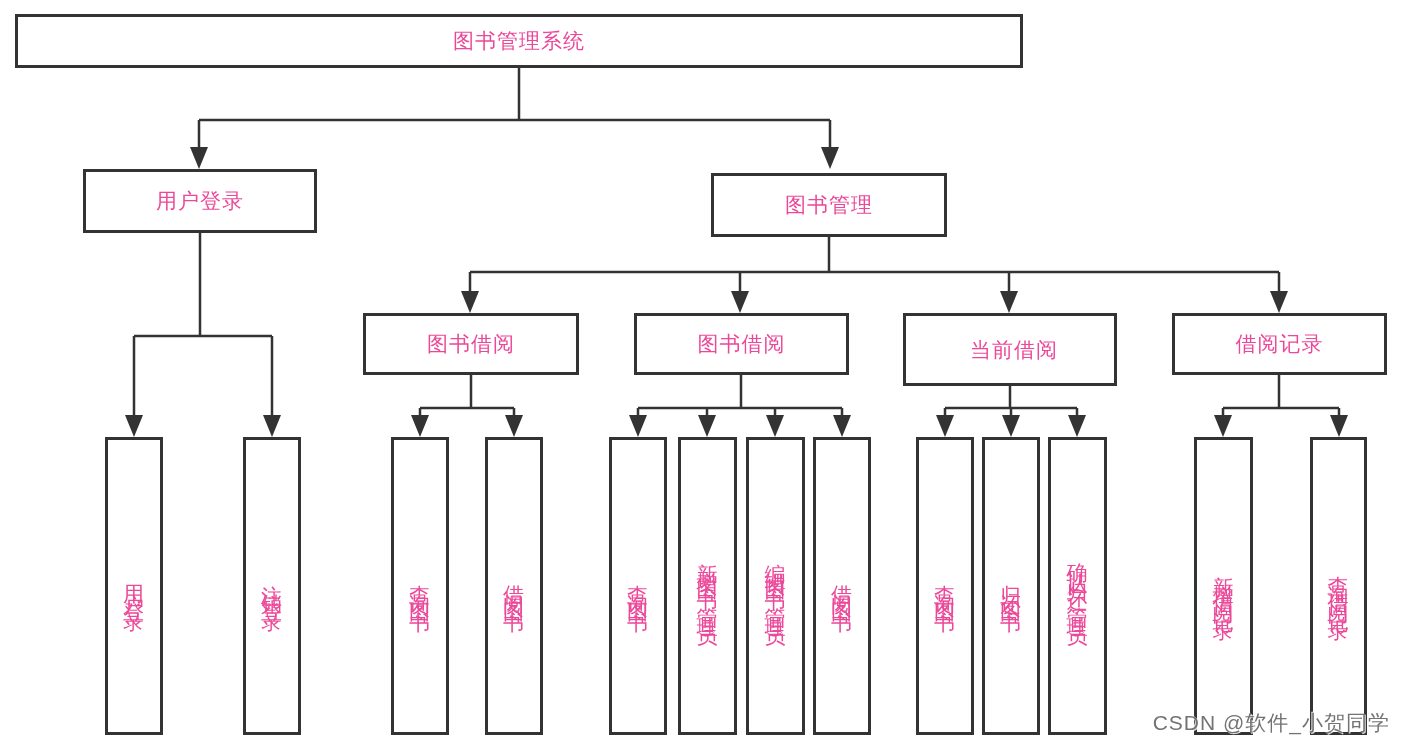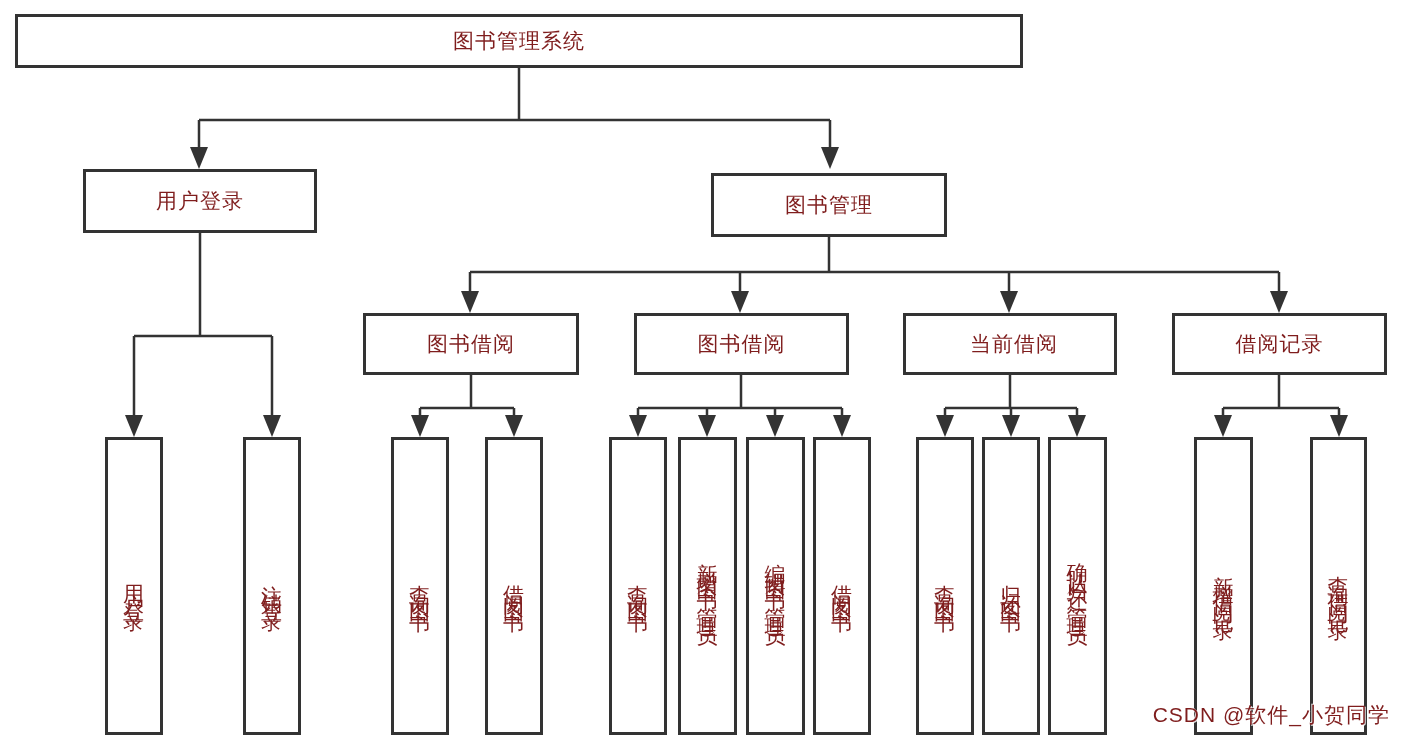--- a/index.html
+++ b/index.html
@@ -12,43 +12,43 @@
   }
   .connectors{
     position:absolute;left:0;top:0;width:1405px;height:747px;
     pointer-events:none;
   }
   .box{
     position:absolute;
     box-sizing:border-box;
     background:#ffffff;
     border:3px solid #333333;
-    color:#7f1d1d;
+    color:#ec4899;
     display:flex;
     align-items:center;
     justify-content:center;
     z-index:2;
   }
   .h{
     font-size:21px;
     letter-spacing:1px;
     white-space:nowrap;
   }
   .v{
     font-size:21px;
     writing-mode:vertical-rl;
     text-orientation:mixed;
     letter-spacing:9px;
     line-height:1;
   }
   .watermark{
     position:absolute;
-    right:15px;bottom:18px;
+    right:15px;bottom:10px;
     font-size:21px;
-    color:#7f1d1d;
+    color:#737373;
     letter-spacing:1px;
     white-space:nowrap;
     z-index:5;
     text-shadow:1px 1px 0 rgba(255,255,255,.85),-1px -1px 0 rgba(255,255,255,.85);
   }
 </style>
 </head>
 <body>
 
 <div class="canvas">
@@ -85,21 +85,21 @@
     </g>
   </svg>
 
   <div class="box h" style="left:15px;top:14px;width:1008px;height:54px;">图书管理系统</div>
 
   <div class="box h" style="left:83px;top:169px;width:234px;height:64px;">用户登录</div>
   <div class="box h" style="left:711px;top:173px;width:236px;height:64px;">图书管理</div>
 
   <div class="box h" style="left:363px;top:313px;width:216px;height:62px;">图书借阅</div>
   <div class="box h" style="left:634px;top:313px;width:215px;height:62px;font-family:Liberation Serif, serif;">图书借阅</div>
-  <div class="box h" style="left:903px;top:313px;width:214px;height:62px;padding-left:8px;">当前借阅</div>
+  <div class="box h" style="left:903px;top:313px;width:214px;height:73px;padding-left:8px;">当前借阅</div>
   <div class="box h" style="left:1172px;top:313px;width:215px;height:62px;">借阅记录</div>
 
   <div class="box v" style="left:105px;top:437px;width:58px;height:298px;">用户登录</div>
   <div class="box v" style="left:243px;top:437px;width:58px;height:298px;">注销登录</div>
 
   <div class="box v" style="left:391px;top:437px;width:58px;height:298px;">查询图书</div>
   <div class="box v" style="left:485px;top:437px;width:58px;height:298px;">借阅图书</div>
 
   <div class="box v" style="left:609px;top:437px;width:58px;height:298px;">查询图书</div>
   <div class="box v" style="left:678px;top:437px;width:59px;height:298px;">新增图书（管理员）</div>

